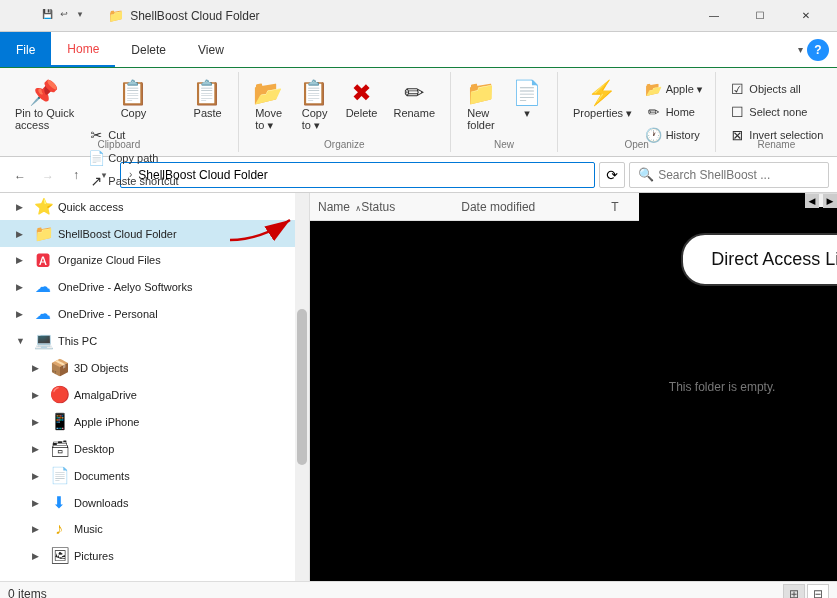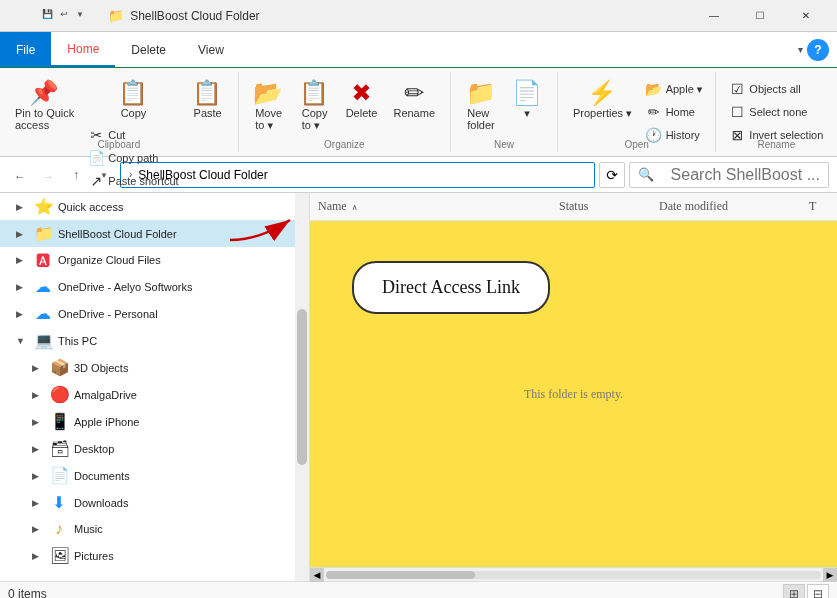--- a/index.html
+++ b/index.html
@@ -144,21 +144,21 @@
       display: flex; align-items: center; justify-content: center;
       cursor: pointer; border-radius: 2px; font-size: 14px;
     }
     .search-box {
       width: 200px; height: 26px;
       border: 1px solid #ccc; background: #fff;
       display: flex; align-items: center;
       padding: 0 8px; border-radius: 2px; gap: 4px;
     }
     .search-box input {
-      border: none; outline: none; width: 100%; font-size: 16px; color: #999; text-align: right;
+      border: none; outline: none; width: 100%; font-size: 12px; color: #999;
     }
 
     
     .main-layout {
       display: flex;
       height: calc(598px - 32px - 30px - 88px - 36px - 24px);
     }
 
     
     .sidebar {
@@ -193,24 +193,23 @@
     .sidebar-item .expander {
       width: 16px; font-size: 9px; color: #555; margin-right: 2px;
     }
     .sidebar-item .item-icon { margin-right: 6px; font-size: 16px; width: 18px; text-align: center; }
     .sidebar-item .item-label { font-size: 11px; }
     .sidebar-child { padding-left: 32px; }
 
     
     .content-area {
       flex: 1;
-      display: flex; flex-direction: column;
-      background: #fde047;
+      display: flex; flex-direction: row;
+      background: #000000;
       position: relative;
-      font-family: Liberation Serif, serif;
     }
     .content-header {
       display: flex; align-items: center;
       height: 28px;
       background: #f8f8f8;
       border-bottom: 1px solid #e0e0e0;
       padding: 0 8px;
       font-size: 12px;
       color: #555;
     }

